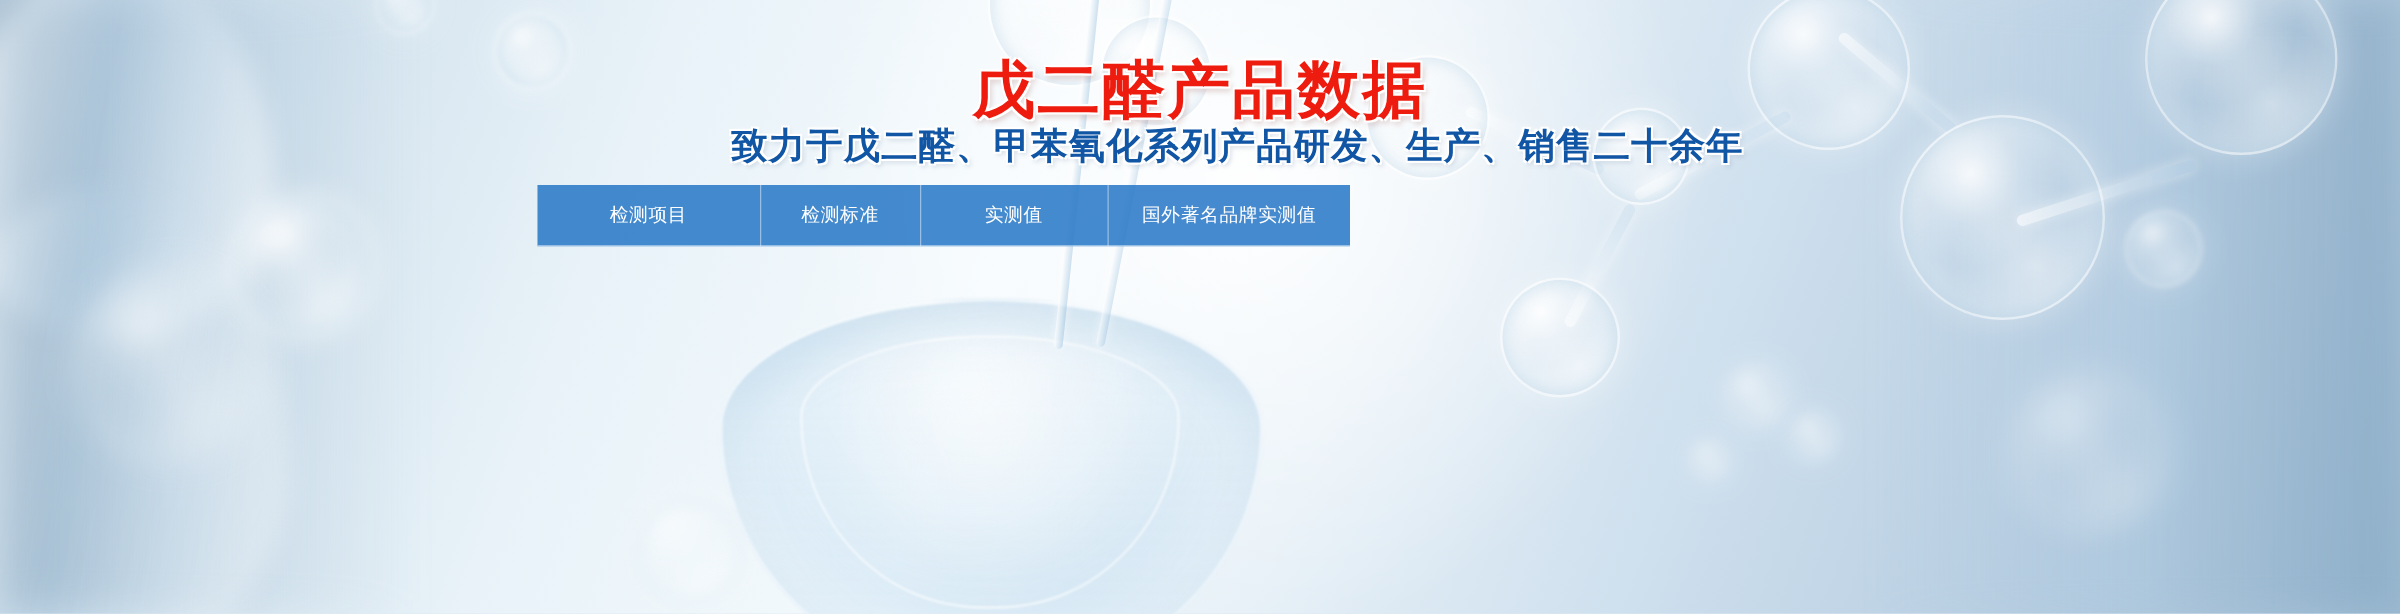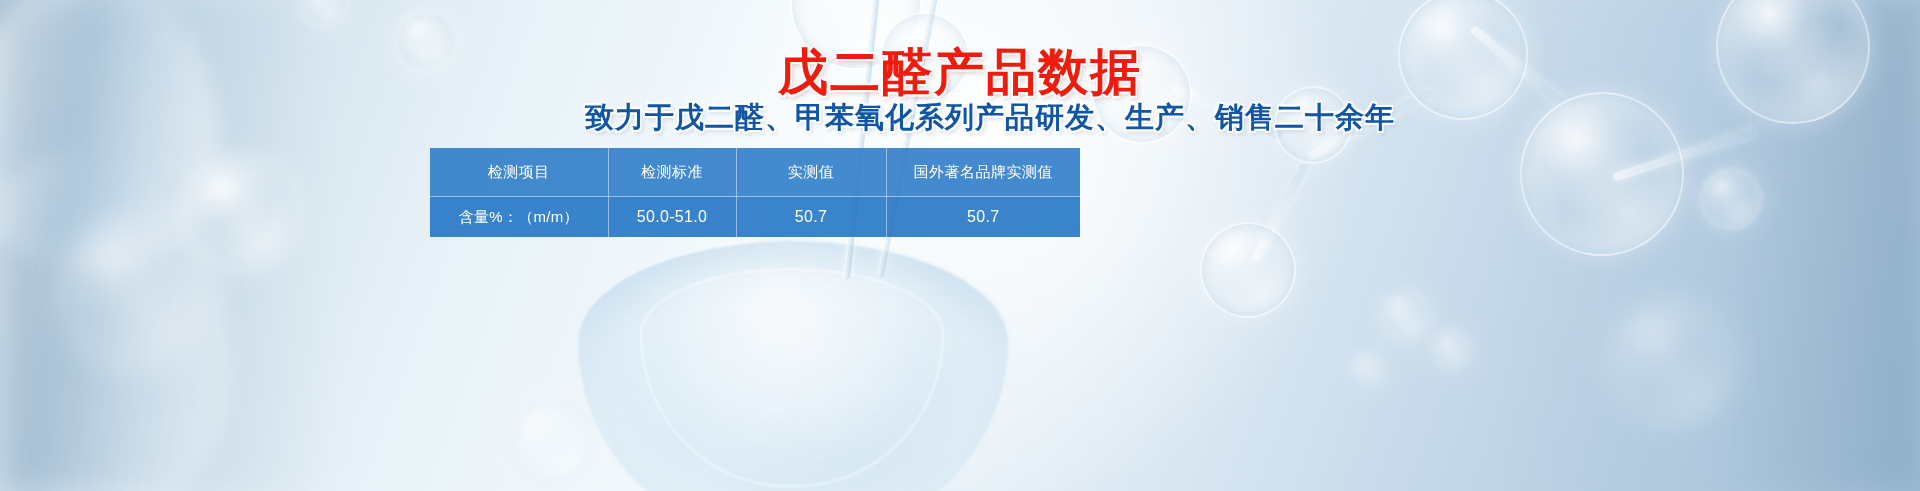--- a/index.html
+++ b/index.html
@@ -165,23 +165,17 @@
       </colgroup>
       <thead>
         <tr>
           <th>检测项目</th>
           <th>检测标准</th>
           <th>实测值</th>
           <th>国外著名品牌实测值</th>
         </tr>
       </thead>
       <tbody>
-        <tr>
-          <td class="cn">含量%：（m/m）</td>
-          <td>50.0-51.0</td>
-          <td>50.7</td>
-          <td>50.7</td>
-        </tr>
       </tbody>
     </table>
   </div>
 
 </div>
 
 </body></html>

